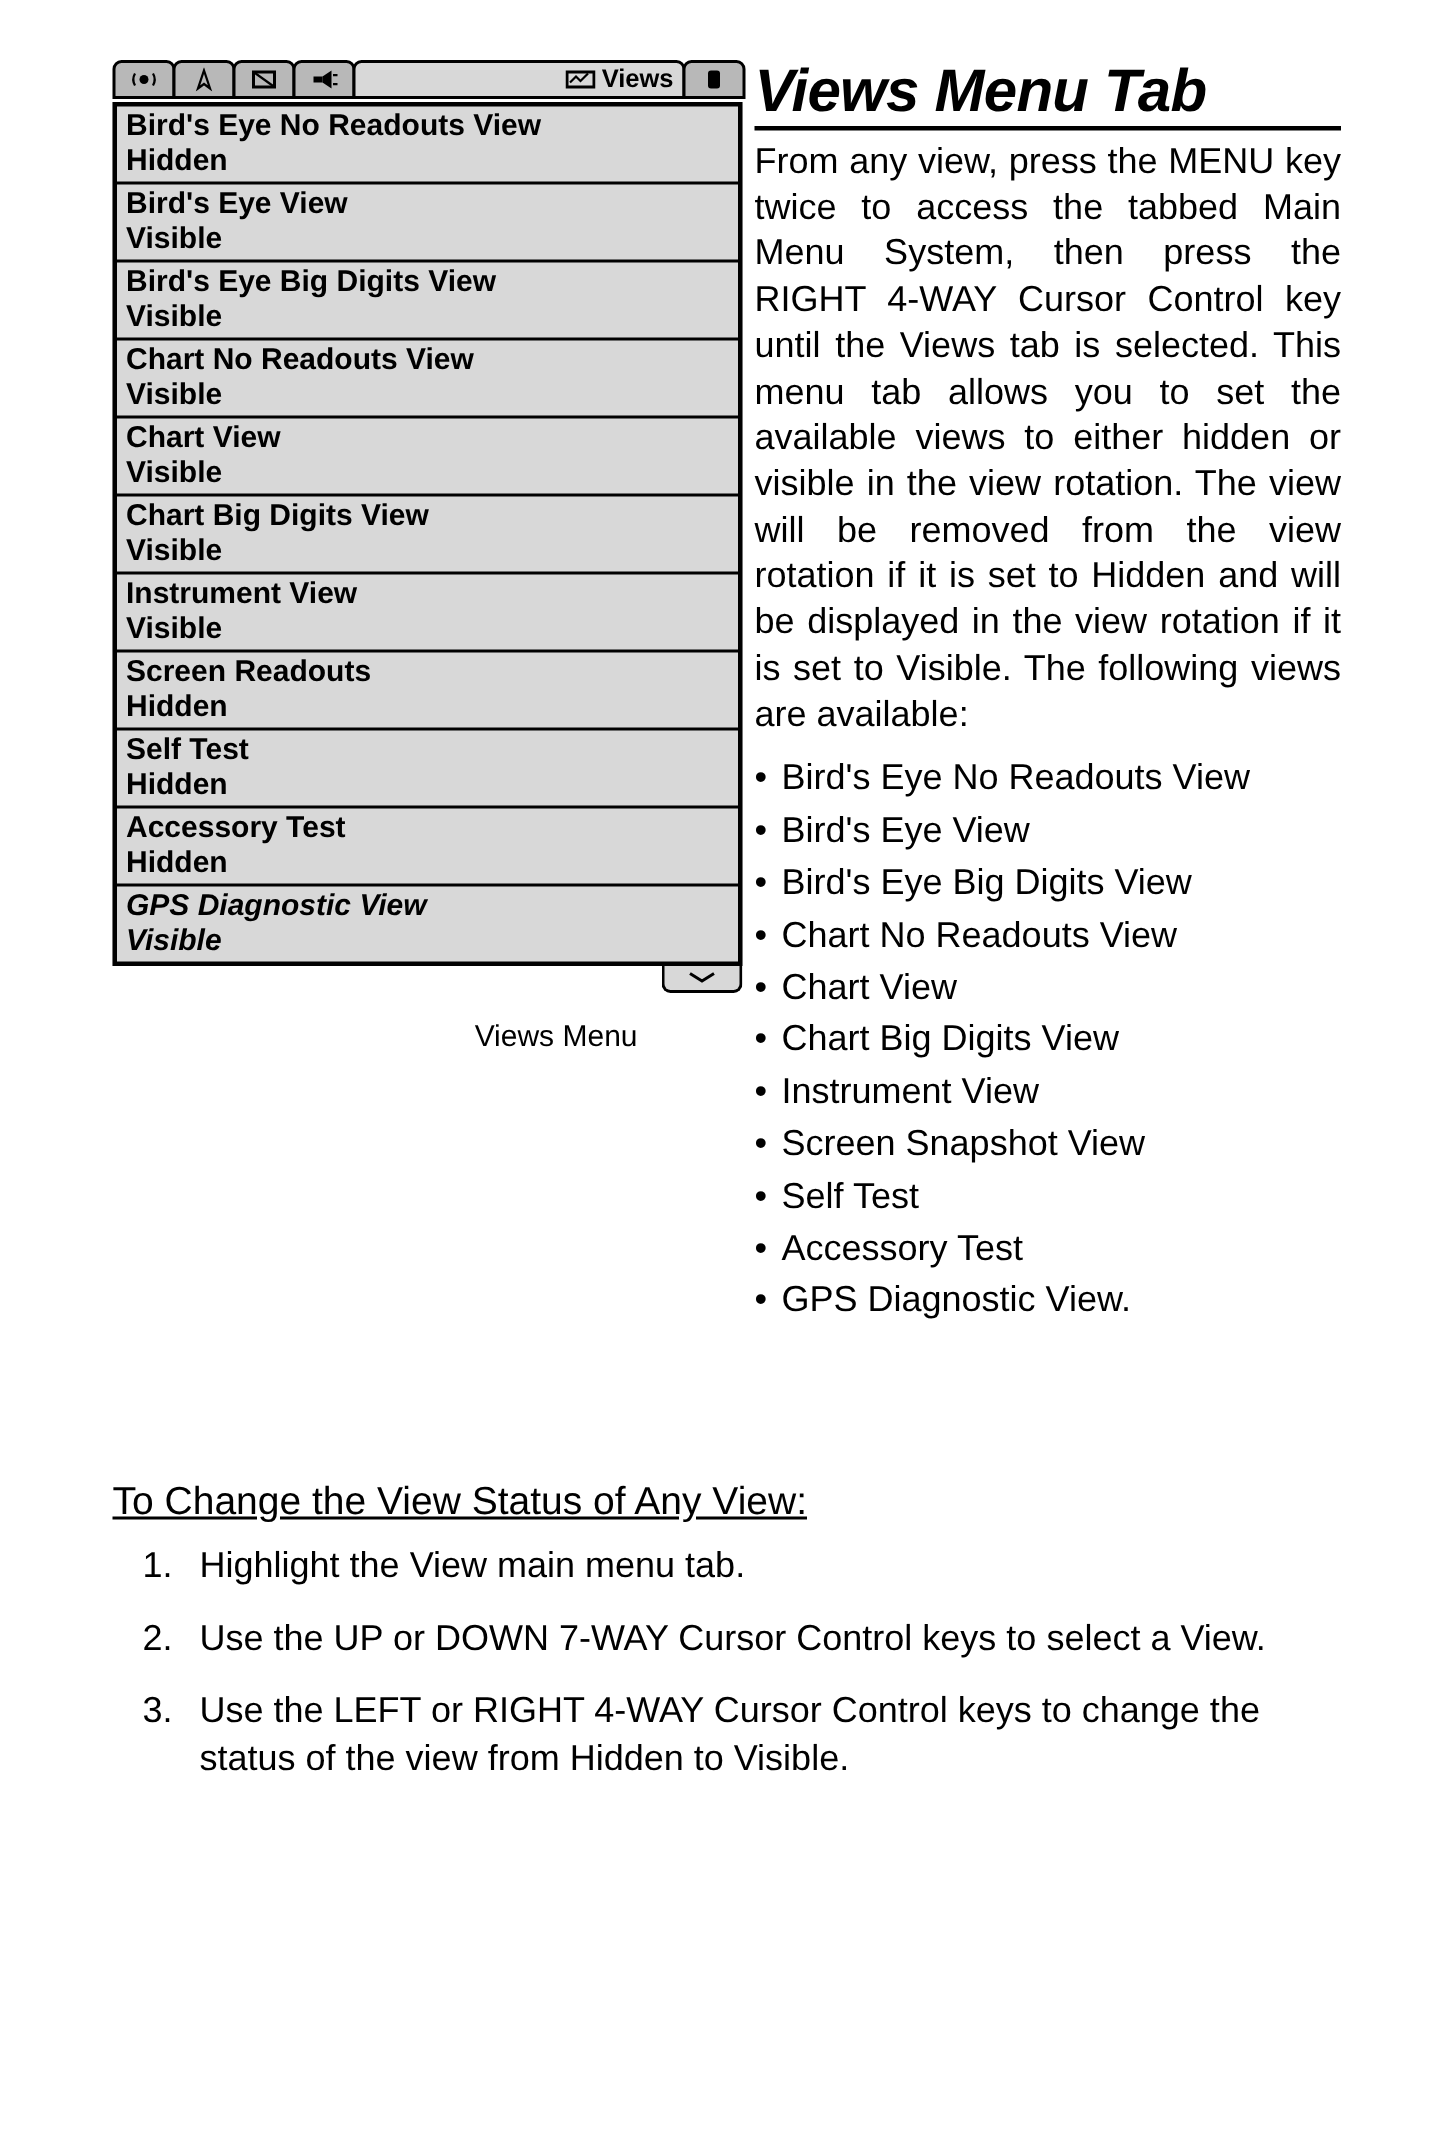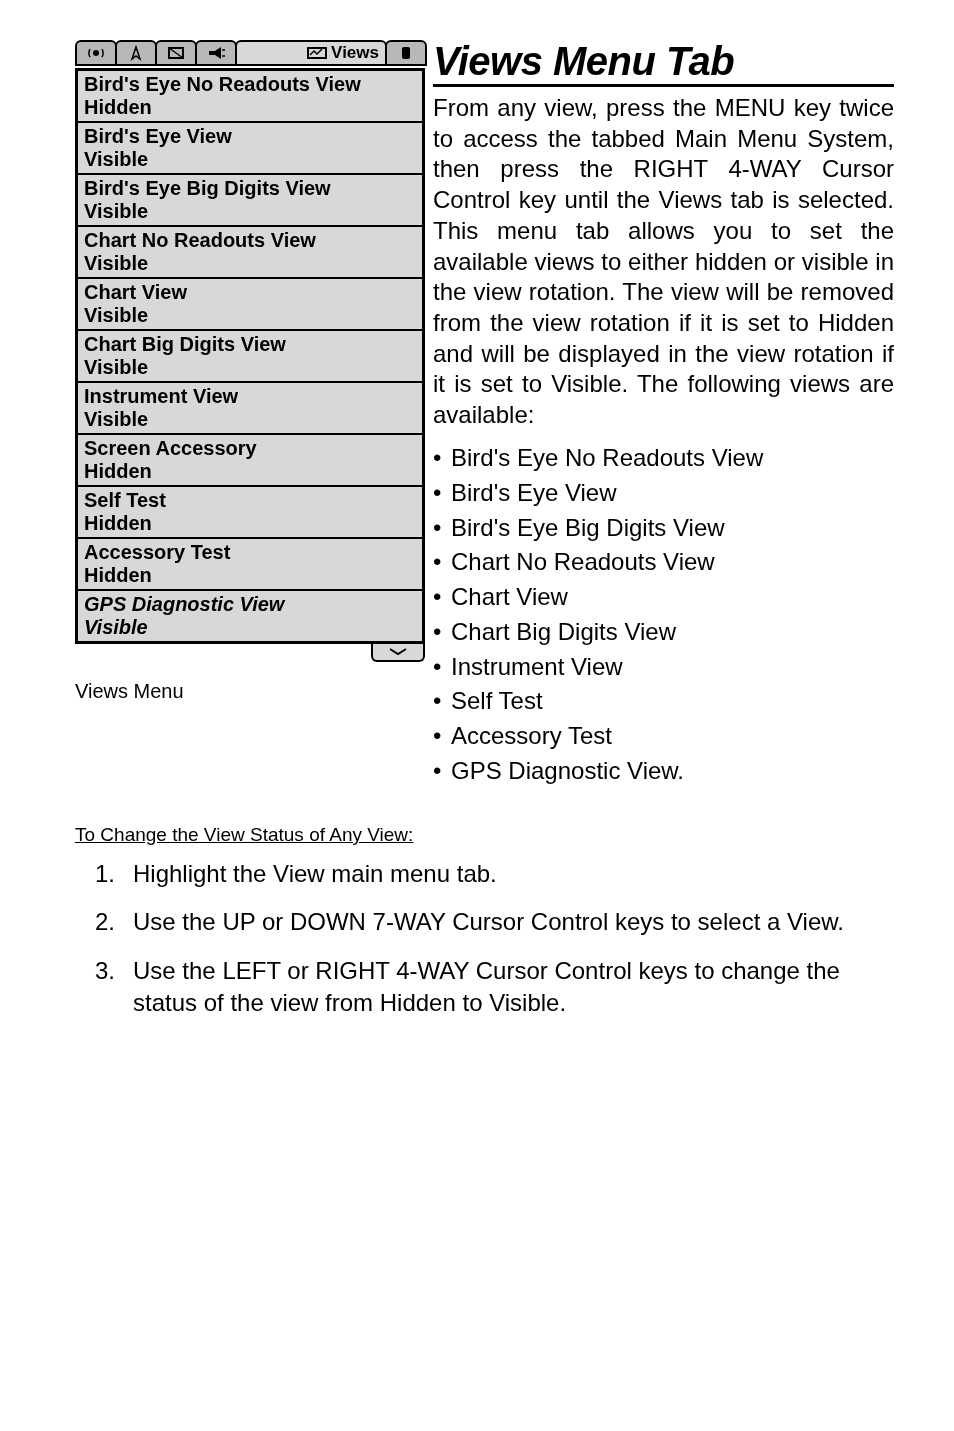--- a/index.html
+++ b/index.html
@@ -14,21 +14,21 @@
     height: 1431px;
     box-sizing: border-box;
     padding: 40px 60px 30px 75px;
     position: relative;
   }
   .top {
     display: flex;
     align-items: flex-start;
   }
   .menu-col {
-    width: 350px;
+    width: 420px;
     flex-shrink: 0;
   }
   .tab-bar {
     display: flex;
     align-items: stretch;
     height: 26px;
     margin-bottom: 2px;
   }
   .tab {
     background: #b8b8b8;
@@ -91,21 +91,21 @@
     margin-right: 0;
     background: #d8d8d8;
     border: 2px solid #000;
     border-top: none;
     border-radius: 0 0 6px 6px;
     display: flex;
     align-items: center;
     justify-content: center;
   }
   .caption {
-    text-align: left;
+    text-align: right;
     font-size: 20px;
     margin-top: 18px;
     width: 350px;
   }
   .right-col {
     flex: 1;
     padding-left: 8px;
   }
   .title {
     font-family: Arial, Helvetica, sans-serif;
@@ -136,24 +136,24 @@
     padding-left: 18px;
     position: relative;
   }
   .bullets li::before {
     content: "•";
     position: absolute;
     left: 0;
     top: 0;
   }
   .section-heading {
-    font-size: 19px;
+    font-size: 26px;
     font-weight: 400;
     text-decoration: underline;
-    margin-top: 35px;
+    margin-top: 100px;
     font-family: 'Arial Narrow', Arial, sans-serif;
     font-stretch: condensed;
   }
   .numbered {
     list-style: none;
     padding: 0;
     margin: 12px 0 0 20px;
   }
   .numbered li {
     font-size: 24px;
@@ -248,21 +248,21 @@
         </div>
         <div class="menu-row">
           <div class="row-label">Chart Big Digits View</div>
           <div class="row-value">Visible</div>
         </div>
         <div class="menu-row">
           <div class="row-label">Instrument View</div>
           <div class="row-value">Visible</div>
         </div>
         <div class="menu-row">
-          <div class="row-label">Screen Accessory</div>
+          <div class="row-label">Screen Readouts</div>
           <div class="row-value">Hidden</div>
         </div>
         <div class="menu-row">
           <div class="row-label">Self Test</div>
           <div class="row-value">Hidden</div>
         </div>
         <div class="menu-row">
           <div class="row-label">Accessory Test</div>
           <div class="row-value">Hidden</div>
         </div>
@@ -286,20 +286,21 @@
       <div class="title-underline"></div>
       <div class="body-text">From any view, press the MENU key twice to access the tabbed Main Menu System, then press the RIGHT 4-WAY Cursor Control key until the Views tab is selected. This menu tab allows you to set the available views to either hidden or visible in the view rotation. The view will be removed from the view rotation if it is set to Hidden and will be displayed in the view rotation if it is set to Visible. The following views are available:</div>
       <ul class="bullets">
         <li>Bird's Eye No Readouts View</li>
         <li>Bird's Eye View</li>
         <li>Bird's Eye Big Digits View</li>
         <li>Chart No Readouts View</li>
         <li>Chart View</li>
         <li>Chart Big Digits View</li>
         <li>Instrument View</li>
+        <li>Screen Snapshot View</li>
         <li>Self Test</li>
         <li>Accessory Test</li>
         <li>GPS Diagnostic View.</li>
       </ul>
     </div>
   </div>
 
   <div class="section-heading">To Change the View Status of Any View:</div>
   <ol class="numbered">
     <li><span class="num">1.</span><span>Highlight the View main menu tab.</span></li>

